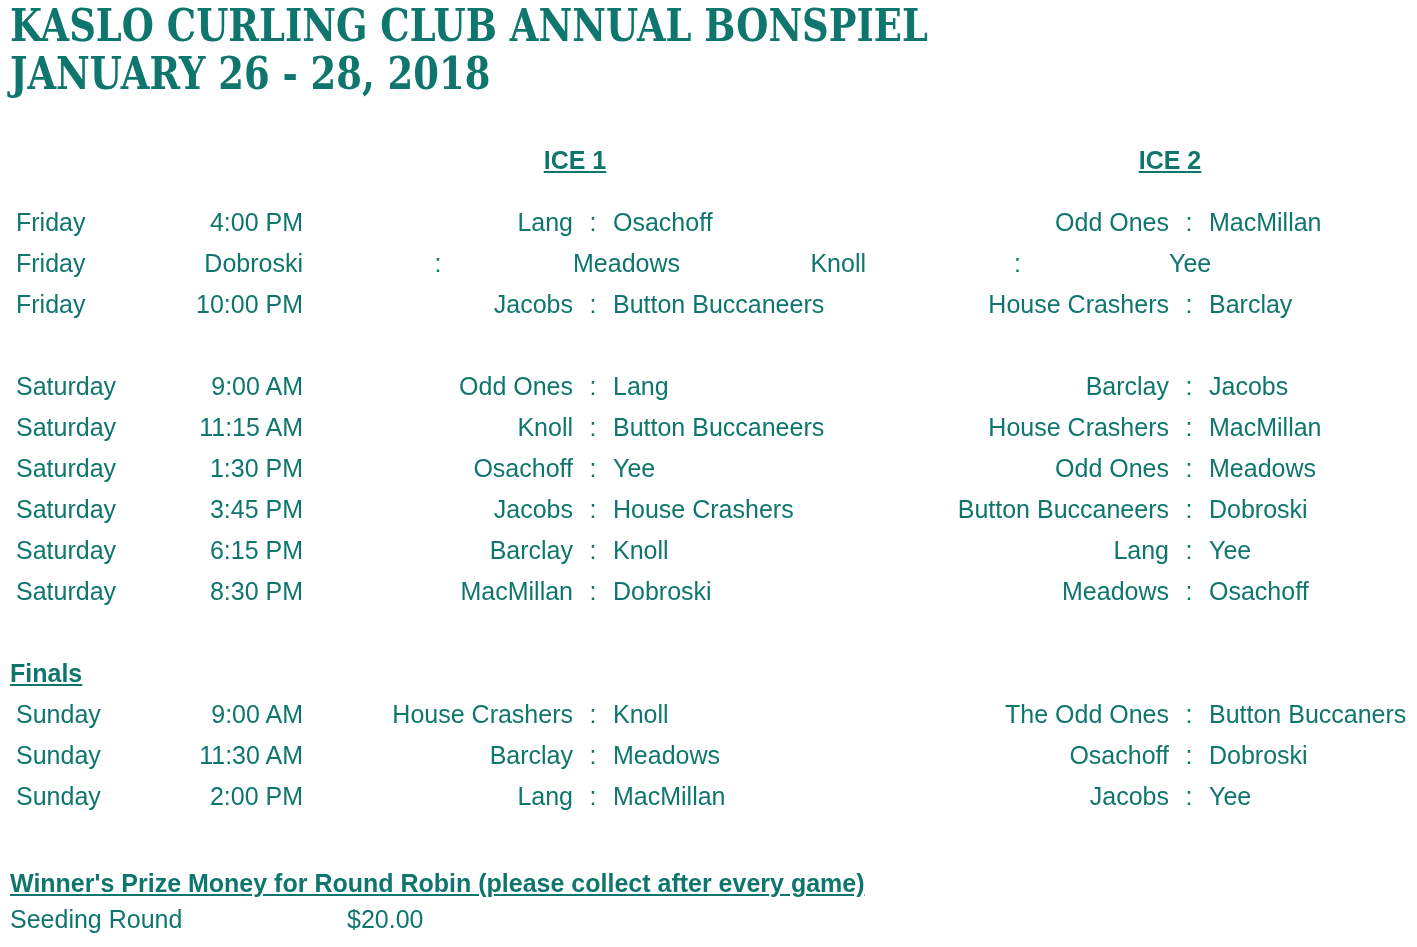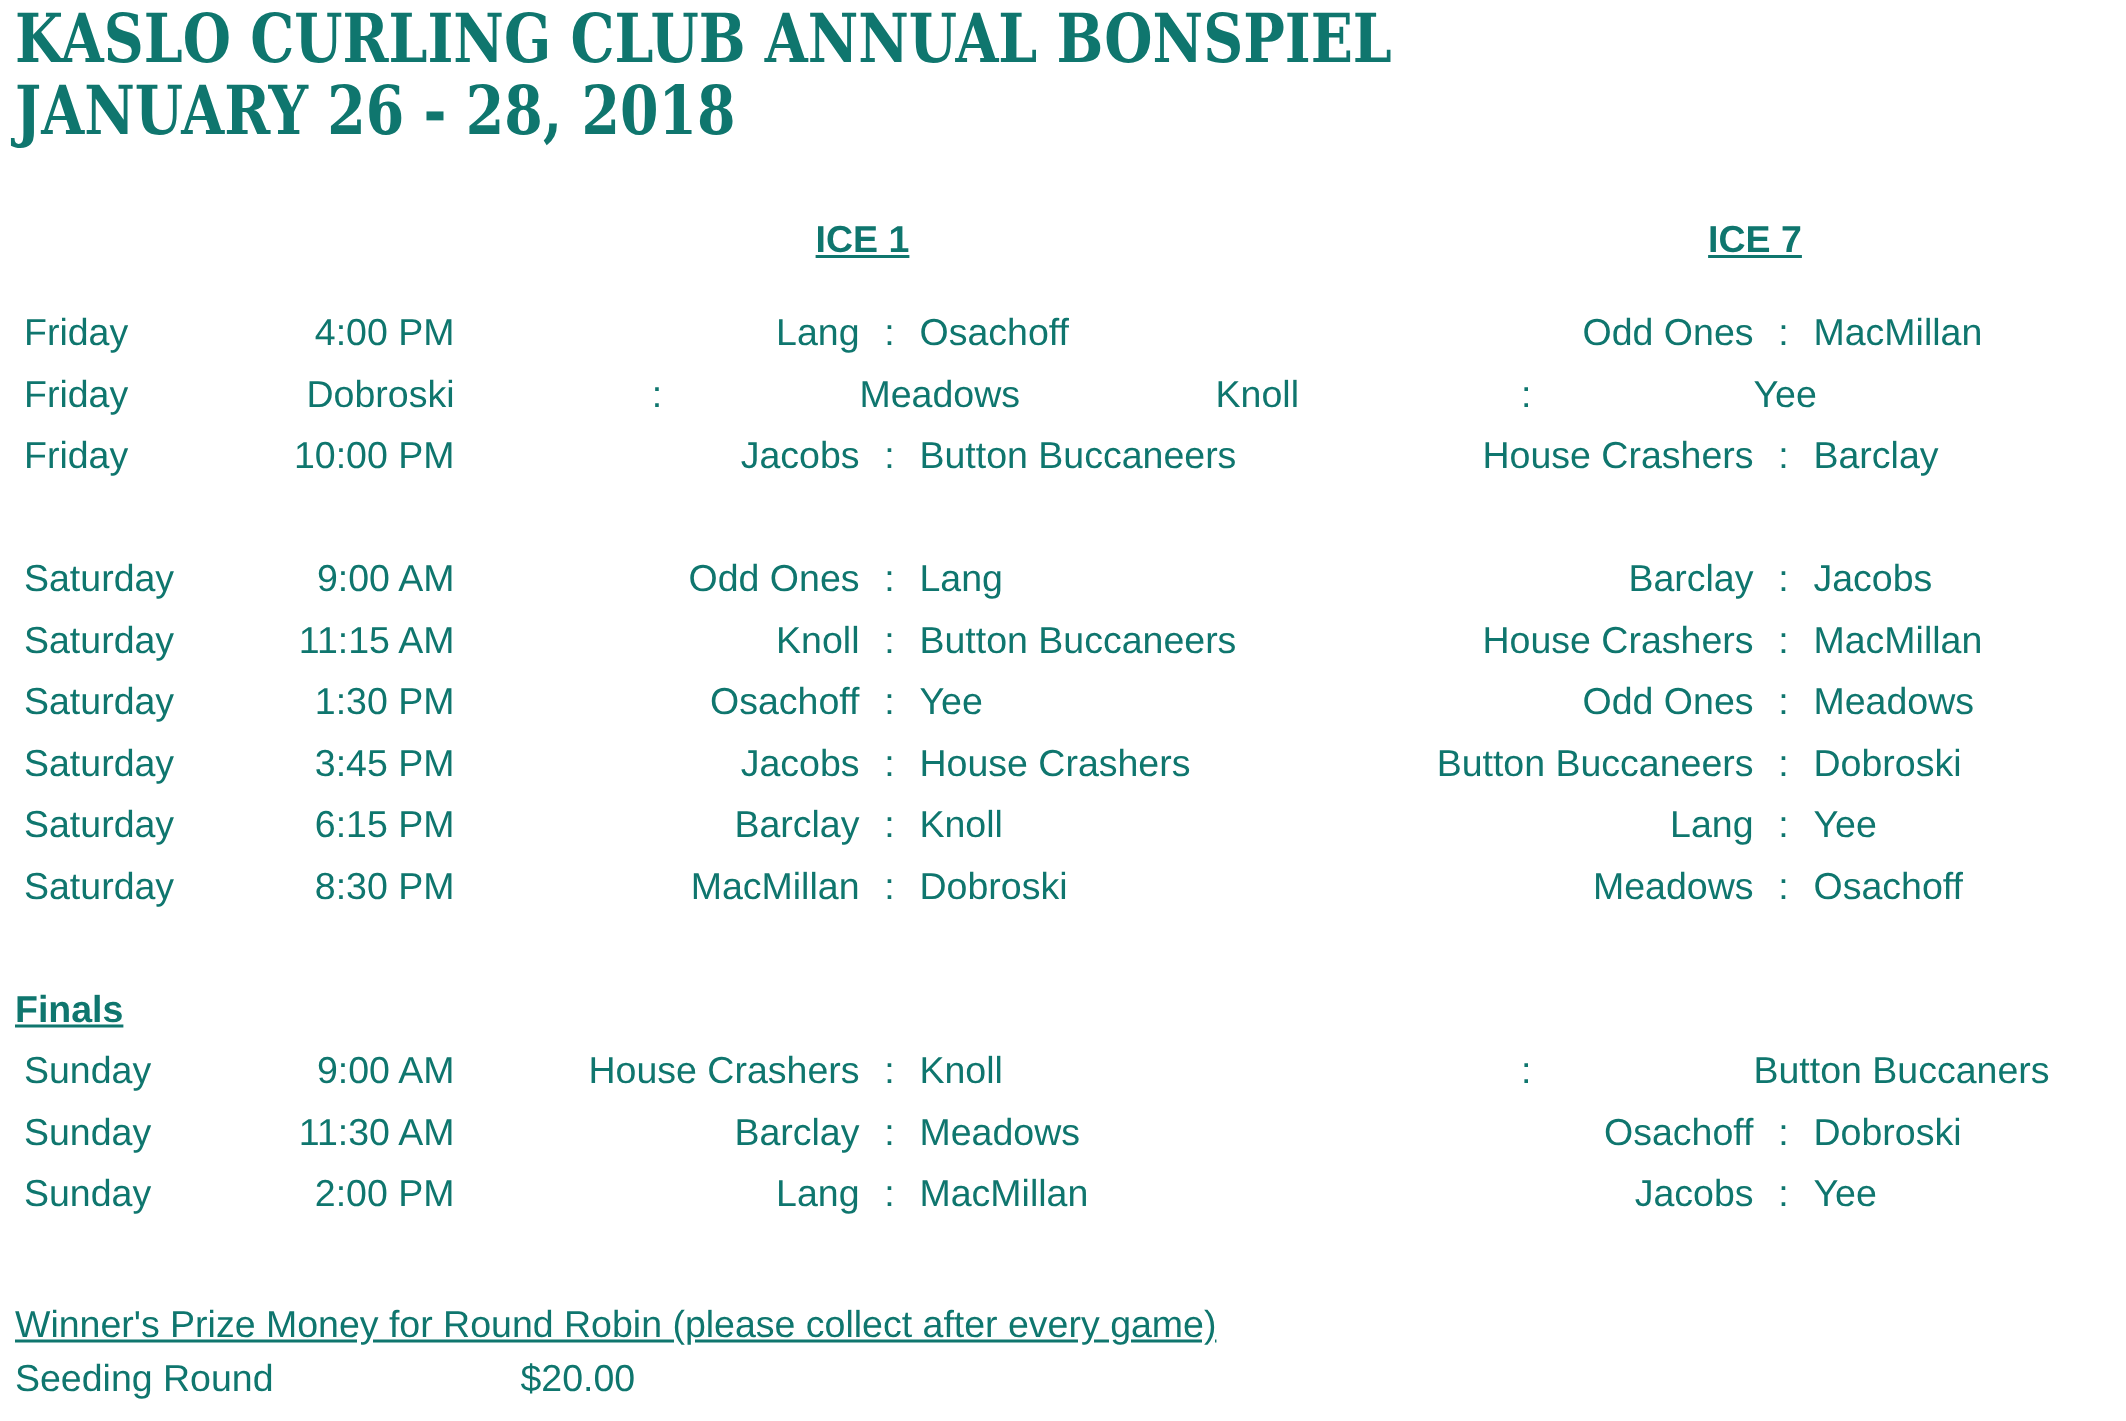--- a/index.html
+++ b/index.html
@@ -49,38 +49,38 @@
   .block-saturday { top:366px; }
   .finals-label {
     position:absolute; left:10px; top:653px;
     height:41px; line-height:41px;
     font-weight:bold; text-decoration:underline;
   }
   .block-sunday   { top:694px; }
   .footer-heading {
     position:absolute; left:10px; top:868px;
     line-height:31px;
-    font-weight:normal; text-decoration:underline;
+    font-weight:bold; text-decoration:underline;
     white-space:nowrap;
   }
   .footer-row { position:absolute; left:10px; top:904px; line-height:31px; width:1407px; }
   .seeding-amount { position:absolute; left:337px; top:0; }
 </style>
 </head>
 <body>
 
 <div class="doc">
 
   <div class="title">
     <div>KASLO CURLING CLUB ANNUAL BONSPIEL</div>
     <div>JANUARY 26 - 28, 2018</div>
   </div>
 
   <div class="ice-head ice1">ICE 1</div>
-  <div class="ice-head ice2">ICE 7</div>
+  <div class="ice-head ice2">ICE 2</div>
 
   <div class="grid-block block-friday">
     <div class="row">
       <div class="c day">Friday</div>
       <div class="c time">4:00 PM</div>
       <div class="c th">Lang</div>
       <div class="c colon">:</div>
       <div class="c ta">Osachoff</div>
       <div class="c th">Odd Ones</div>
       <div class="c colon">:</div>
@@ -172,20 +172,21 @@
 
   <div class="finals-label">Finals</div>
 
   <div class="grid-block block-sunday">
     <div class="row">
       <div class="c day">Sunday</div>
       <div class="c time">9:00 AM</div>
       <div class="c th">House Crashers</div>
       <div class="c colon">:</div>
       <div class="c ta">Knoll</div>
+      <div class="c th">The Odd Ones</div>
       <div class="c colon">:</div>
       <div class="c ta">Button Buccaners</div>
     </div>
     <div class="row">
       <div class="c day">Sunday</div>
       <div class="c time">11:30 AM</div>
       <div class="c th">Barclay</div>
       <div class="c colon">:</div>
       <div class="c ta">Meadows</div>
       <div class="c th">Osachoff</div>

